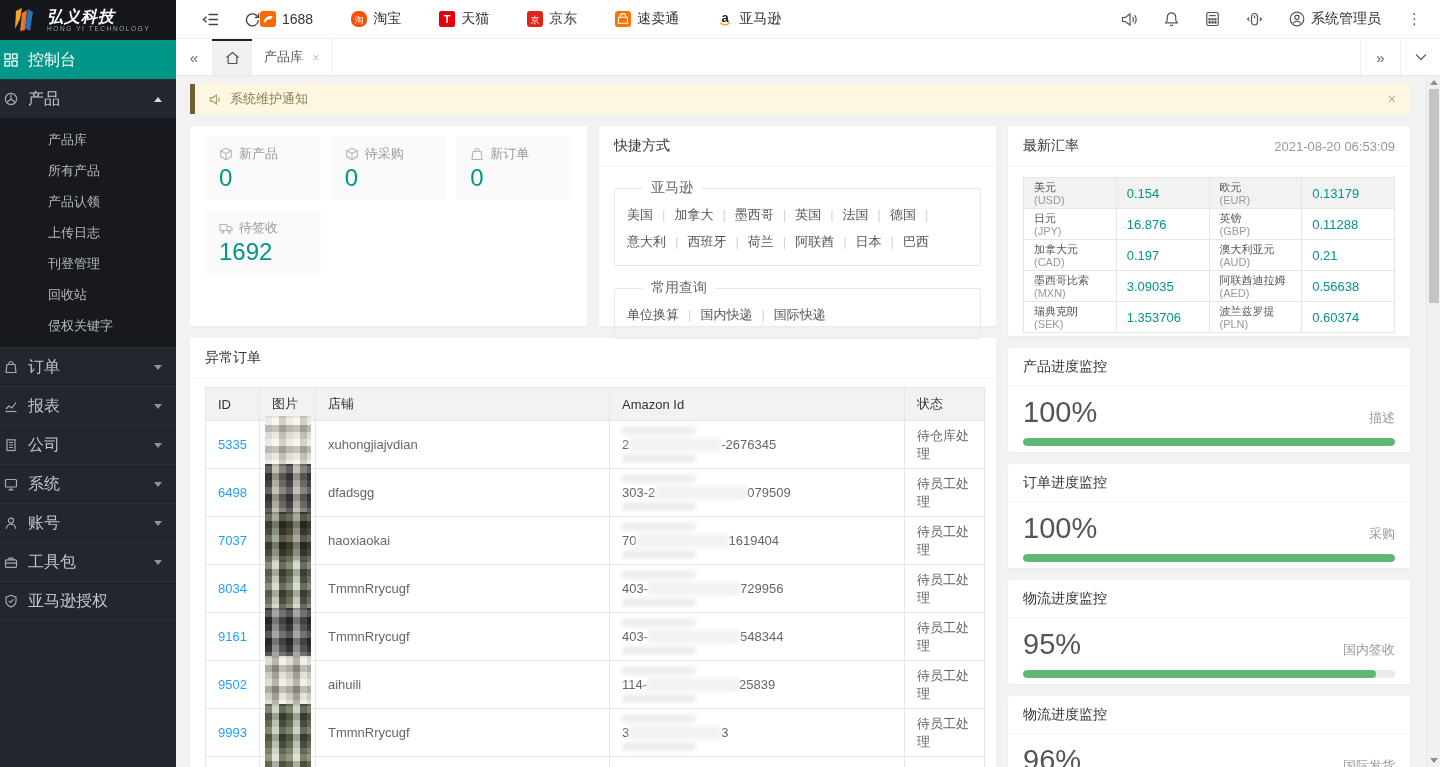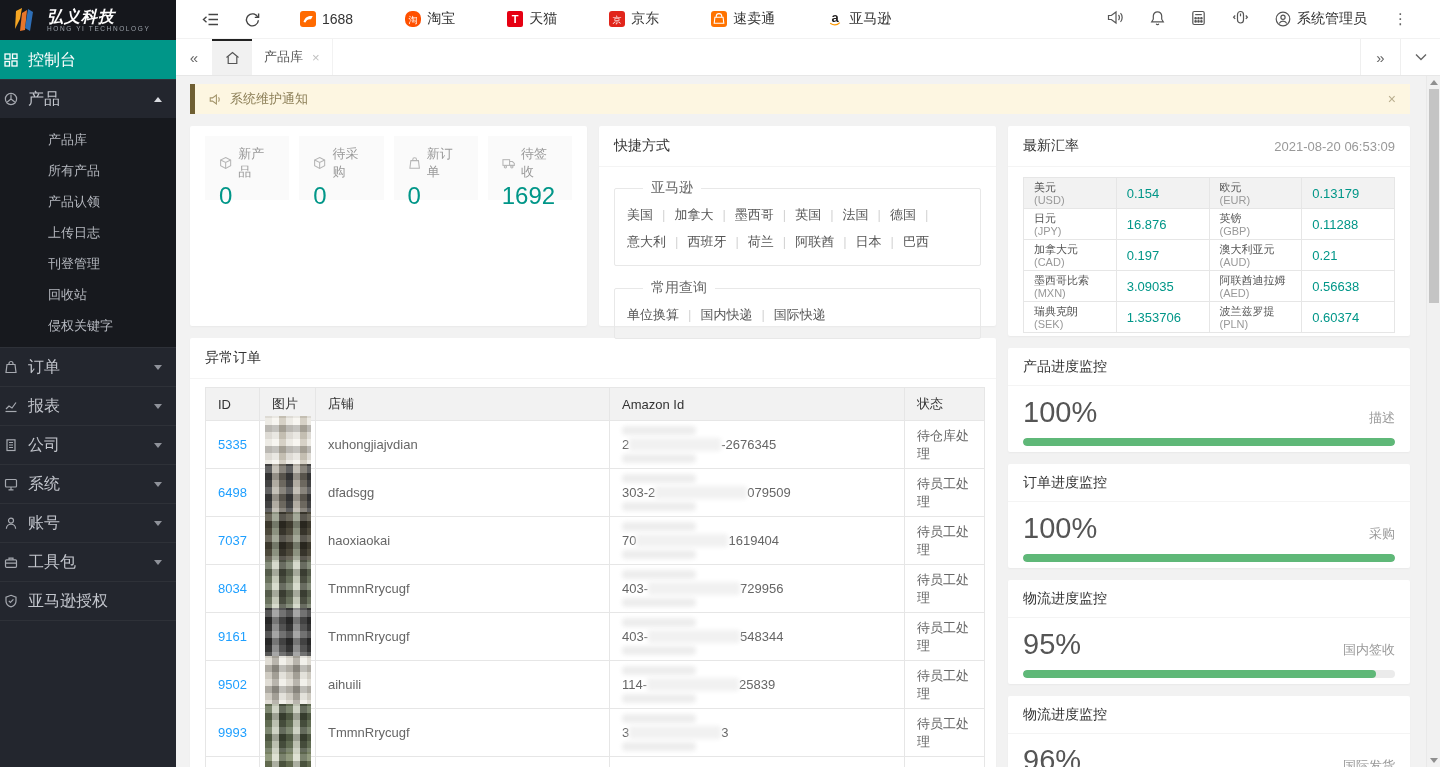--- a/index.html
+++ b/index.html
@@ -18,23 +18,23 @@
   .side-item.active .si { color:#fff; }
   .caret { position:absolute; right:14px; width:0; height:0; border-left:4.5px solid transparent; border-right:4.5px solid transparent; }
   .caret.down { border-top:5px solid #8f929a; }
   .caret.up { border-bottom:5px solid #d9dbe0; }
   .submenu { background:#17191e; padding:6px 0; }
   .sub-item { height:31px; line-height:31px; padding-left:48px; color:#b6b9c0; font-size:13px; cursor:pointer; }
 
   
   .topbar { position:absolute; left:176px; top:0; width:1264px; height:39px; background:#fff; border-bottom:1px solid #f2f2f2; display:flex; align-items:center; z-index:5; }
   .tb-icon { color:#444; margin-left:26px; cursor:pointer; }
-  .mk-list { display:flex; align-items:center; margin-left:40px; gap:52px; }
+  .mk-list { display:flex; align-items:center; gap:38px; }
   .mk { display:flex; align-items:center; gap:6px; font-size:14px; color:#333; cursor:pointer; }
-  .tb-right { margin-left:auto; display:flex; align-items:flex-start; gap:26px; padding-right:32px; }
+  .tb-right { margin-left:auto; display:flex; align-items:center; gap:26px; padding-right:18px; }
   .tb-right .tb-ic { color:#555; cursor:pointer; }
   .user { display:flex; align-items:center; gap:6px; font-size:14px; color:#333; cursor:pointer; }
 
   
   .tabbar { position:absolute; left:176px; top:39px; width:1264px; height:37px; background:#fff; border-bottom:1px solid #e7e7e7; display:flex; align-items:stretch; z-index:5; }
   .tab-ctl { width:36px; display:flex; align-items:center; justify-content:center; color:#666; font-size:15px; cursor:pointer; }
   .tab-home { width:40px; background:#f1f1f1; border-top:2px solid #222; display:flex; align-items:center; justify-content:center; cursor:pointer; }
   .tab { display:flex; align-items:center; padding:0 12px; gap:9px; font-size:13px; color:#555; border-right:1px solid #f2f2f2; cursor:pointer; }
   .tab .x { color:#c0c0c0; font-size:13px; }
   .tab-spacer { flex:1; }
@@ -49,21 +49,21 @@
   .col-right { width:402px; }
   .card { background:#fff; border-radius:2px; box-shadow:0 1px 2px rgba(0,0,0,.04); }
   .card-h { height:41px; display:flex; align-items:center; padding:0 15px; font-size:14px; color:#333; border-bottom:1px solid #f4f4f4; }
 
   
   .row1 { display:flex; gap:12px; }
   .todo-card { width:397px; height:200px; }
   .dots { margin-left:auto; display:flex; gap:7px; }
   .dot { width:8px; height:8px; border-radius:50%; background:#e0e0e0; cursor:pointer; }
   .dot.on { background:#8a8a8a; }
-  .todo-body { padding:10px 15px; display:grid; grid-template-columns:1fr 1fr 1fr 1fr; gap:10px; }
+  .todo-body { padding:10px 15px; display:grid; grid-template-columns:1fr 1fr 1fr; gap:10px; }
   .tile { background:#fafafa; padding:9px 14px; height:64px; }
   .tile .tl { display:flex; align-items:center; gap:6px; color:#999; font-size:13px; }
   .tile .tv { color:#009688; font-size:24px; margin-top:2px; line-height:26px; }
 
   
   .sc-card { width:397px; height:200px; }
   .sc-body { padding:12px 15px 0; }
   fieldset { border:1px solid #e8e8e8; border-radius:2px; padding:4px 12px 10px; margin-bottom:13px; }
   legend { color:#666; font-size:14px; padding:0 8px; margin-left:16px; }
   .lnk { color:#555; font-size:13px; line-height:27px; cursor:pointer; white-space:nowrap; }

